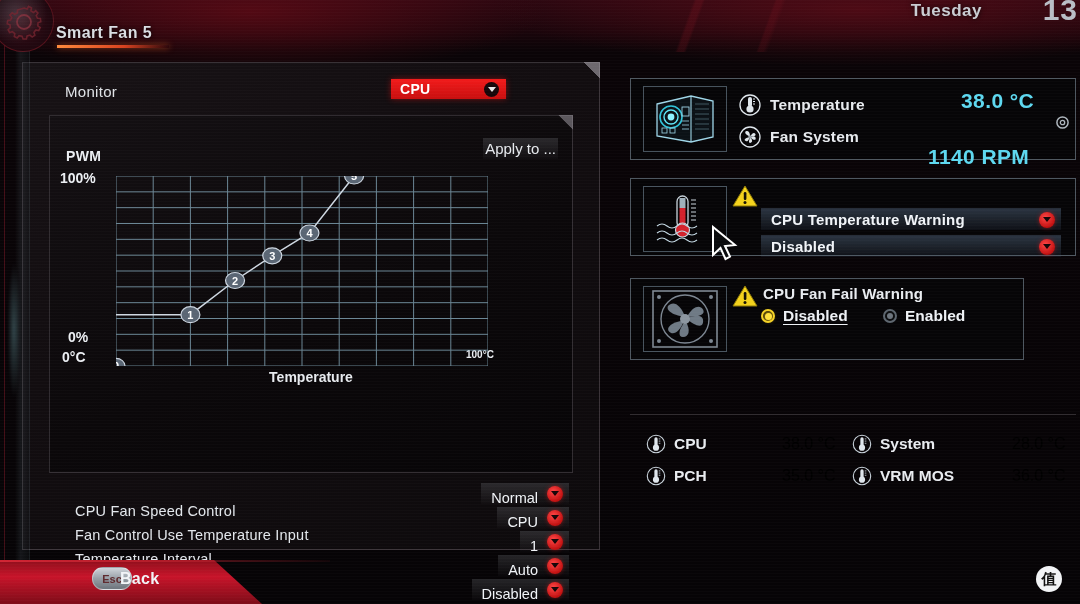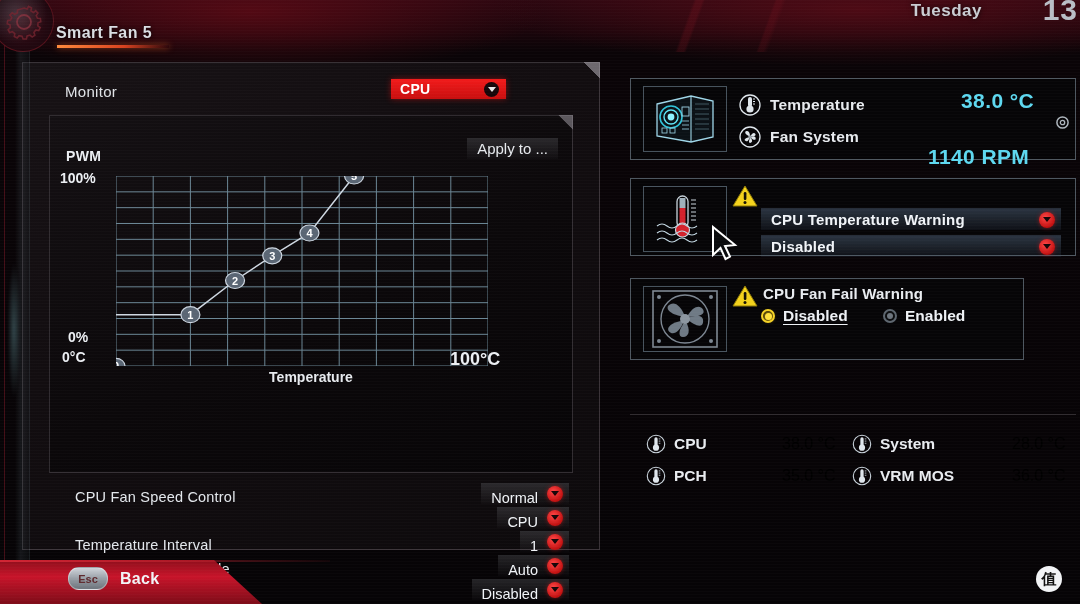--- a/index.html
+++ b/index.html
@@ -122,40 +122,40 @@
     border:1px solid rgba(120,112,120,0.36);
   }
   #chart-box .corner-cut {
     position:absolute; right:-1px; top:-1px; width:16px; height:16px;
     background: linear-gradient(225deg, #a9a4ad 0 46%, rgba(0,0,0,0) 47%);
     opacity:0.5;
   }
   .apply-to {
     position:absolute; right:14px; top:22px;
     font-size:15px; color:#e6e9ed; font-weight:500; cursor:pointer;
-    padding:2px 10px;
+    padding:2px 2px;
     background: linear-gradient(180deg, rgba(175,180,188,0.18), rgba(120,126,134,0.04));
   }
   .pwm-label { position:absolute; left:16px; top:32px; font-size:14px; color:#eceff3; font-weight:600; letter-spacing:0.4px;}
   .y-top     { position:absolute; left:10px; top:54px; font-size:14px; color:#eceff3; font-weight:700;}
   .y-bot     { position:absolute; left:18px; top:213px; font-size:14px; color:#eceff3; font-weight:700;}
   .x-left    { position:absolute; left:12px; top:233px; font-size:14px; color:#eceff3; font-weight:700;}
-  .x-right   { position:absolute; left:400px; top:233px; font-size:18px; color:#eceff3; font-weight:700;}
+  .x-right   { position:absolute; left:400px; top:233px; font-size:10px; color:#eceff3; font-weight:700;padding-left:16px;}
   .x-title   { position:absolute; left:0; right:0; top:253px; text-align:center; font-size:14px; color:#e7eaee; font-weight:600;}
   #plot { position:absolute; left:66px; top:60px; width:372px; height:190px; }
   #plot svg { display:block; }
   .node-label {
     font-family:"Liberation Sans", sans-serif; font-size:11px; font-weight:700;
     fill:#ffffff;
   }
 
   
   #settings { position:absolute; left:32px; top:420px; width:520px; }
   .srow { position:relative; height:24px; }
-  .srow .lbl { position:absolute; left:20px; top:6px; font-size:14.5px; color:#e3e7ec; font-weight:500; letter-spacing:0.2px;}
+  .srow .lbl { position:absolute; left:20px; top:20px; font-size:14.5px; color:#e3e7ec; font-weight:500; letter-spacing:0.2px;}
   .srow .valwrap {
     position:absolute; right:6px; top:0px; height:21px;
     display:flex; align-items:center; cursor:pointer;
     background: linear-gradient(180deg, rgba(190,196,204,0.17), rgba(120,126,135,0.03));
     padding-left:10px;
   }
   .srow .val { font-size:14.5px; color:#f0f3f7; font-weight:500;margin-top:8px; }
   .caret-red {
     width:16px; height:16px; margin:0 6px 0 9px; border-radius:50%;
     background: radial-gradient(circle at 40% 35%, #ff4646, #c11010 70%);
@@ -221,21 +221,21 @@
     position:absolute; left:0; bottom:0; width:280px; height:44px;
     background: linear-gradient(180deg, #8e0f1c 0%, #c7142a 38%, #7d0c18 100%);
     clip-path: polygon(0 0, 214px 0, 262px 44px, 0 44px);
     box-shadow: 0 0 14px rgba(190,20,35,0.4);
   }
   .bb-red-line {
     position:absolute; left:0; bottom:42px; width:330px; height:2px;
     background: linear-gradient(90deg, rgba(220,40,55,0.85), rgba(120,15,25,0.1));
   }
   .esc-key {
-    position:absolute; left:68px; bottom:14px; width:40px; height:23px;
+    position:absolute; left:92px; bottom:14px; width:40px; height:23px;
     border-radius:11px;
     background: linear-gradient(180deg,#cfd4da,#8e959d 60%,#6d747c);
     border:1px solid rgba(255,255,255,0.35);
     display:flex; align-items:center; justify-content:center;
     font-size:11px; font-weight:700; color:#5e2a2e;
   }
   .back-label {
     position:absolute; left:120px; bottom:16px;
     font-size:16px; font-weight:600; color:#f2f4f7; letter-spacing:0.3px;
   }
@@ -340,20 +340,21 @@
 
     <div id="settings">
         <div class="srow">
           <span class="lbl">CPU Fan Speed Control</span>
           <span class="valwrap">
             <span class="val">Normal</span>
             <span class="caret-red"></span>
           </span>
         </div>
         <div class="srow">
+          <span class="lbl">Fan Control Use Temperature Input</span>
           <span class="valwrap">
             <span class="val">CPU</span>
             <span class="caret-red"></span>
           </span>
         </div>
         <div class="srow">
           <span class="lbl">Temperature Interval</span>
           <span class="valwrap">
             <span class="val">1</span>
             <span class="caret-red"></span>

